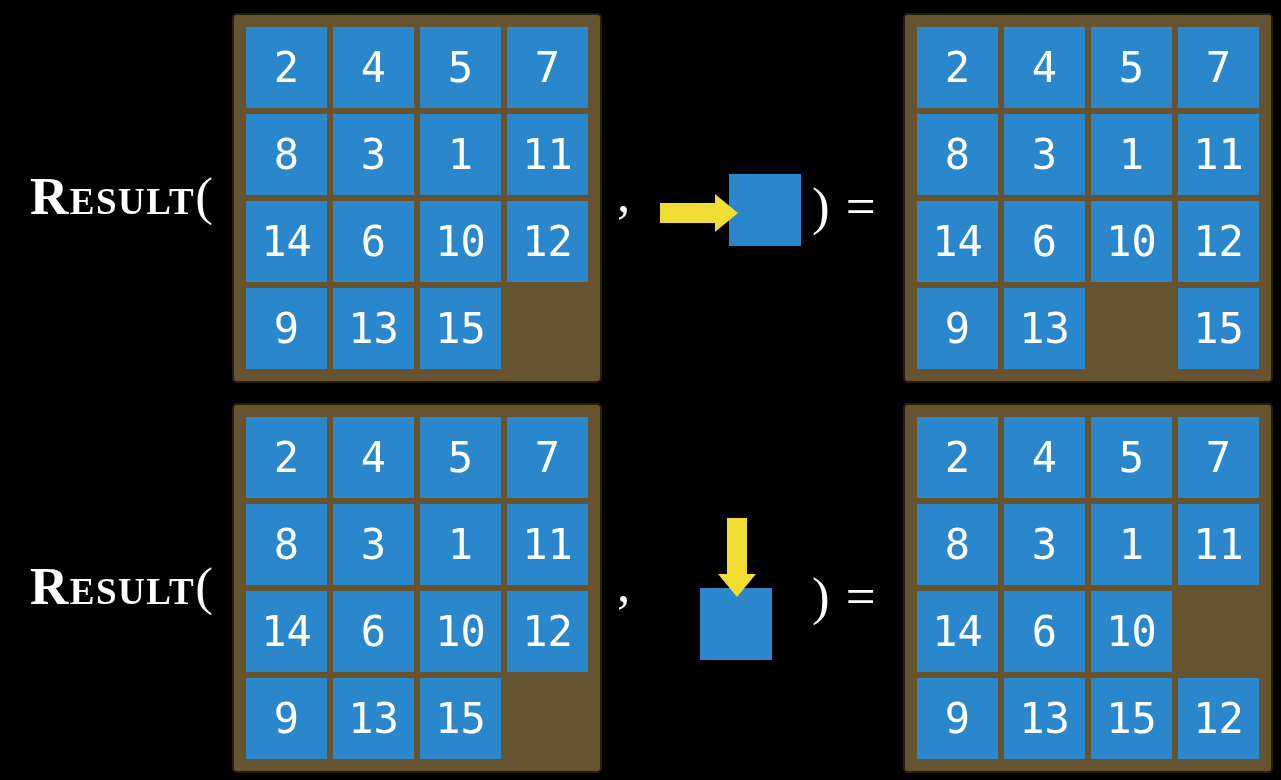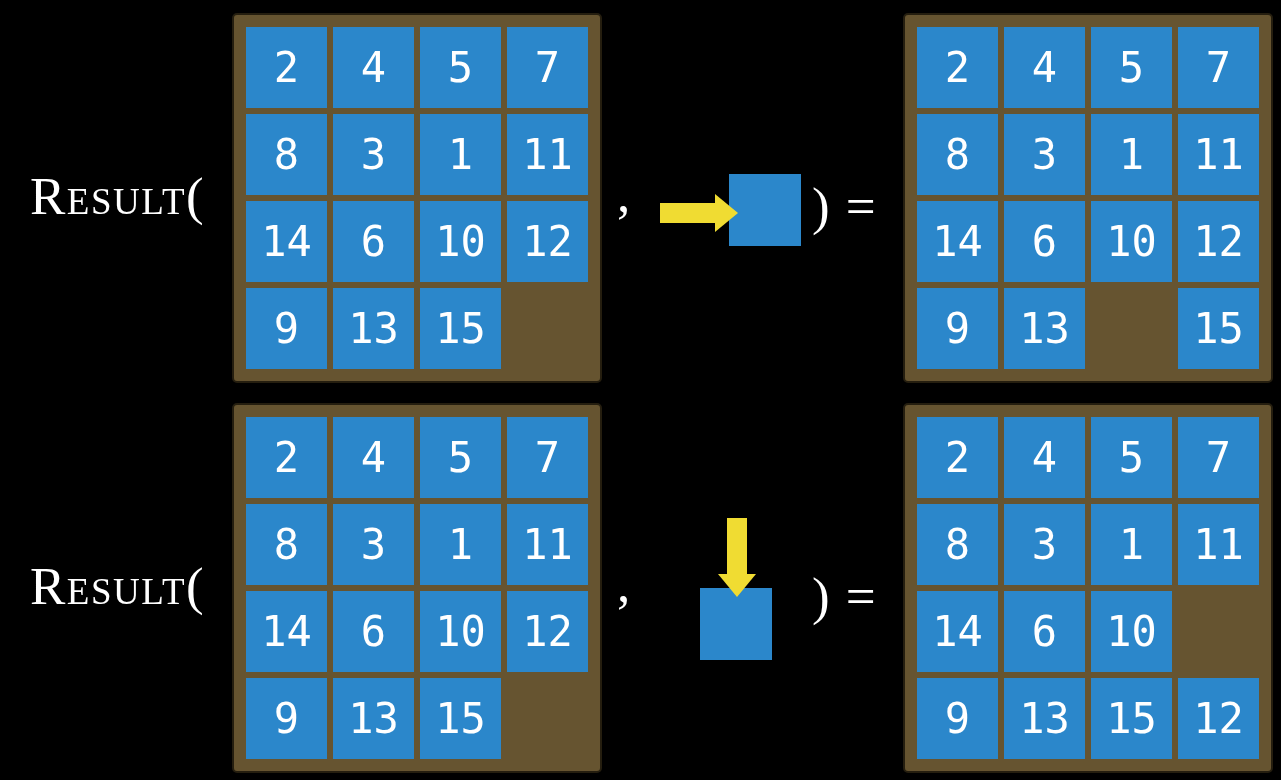--- a/index.html
+++ b/index.html
@@ -29,20 +29,21 @@
     left: 30px;
     top: 153px;
     color: var(--label-text, #fff);
     font-size: 53px;
     line-height: 1.15;
     white-space: nowrap;
   }
   .func-name {
     font-variant: small-caps;
     letter-spacing: 1.5px;
+    font-weight: bold;
   }
 
   .board {
     position: absolute;
     top: 0;
     width: 370px;
     height: 370px;
     box-sizing: border-box;
     background: var(--board, #665430);
     border: 2px solid #251e0f;

